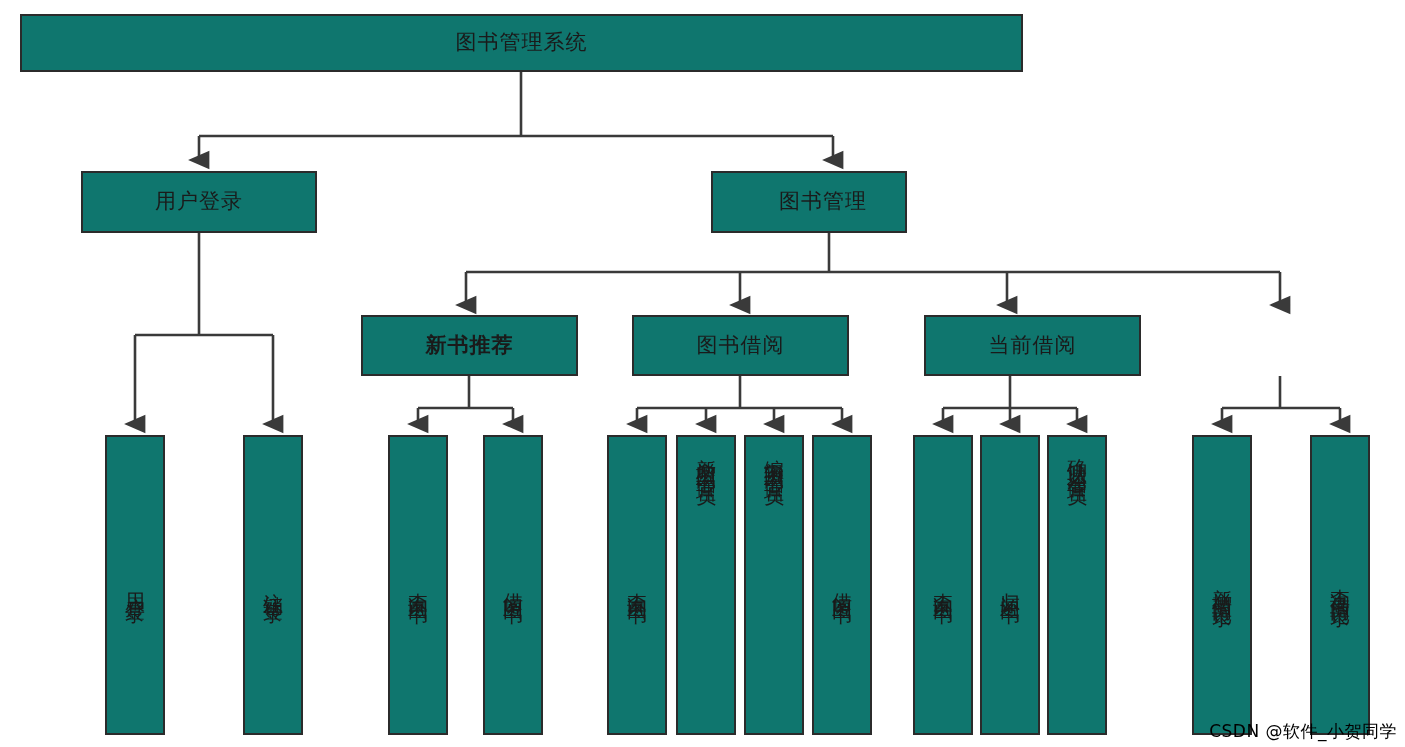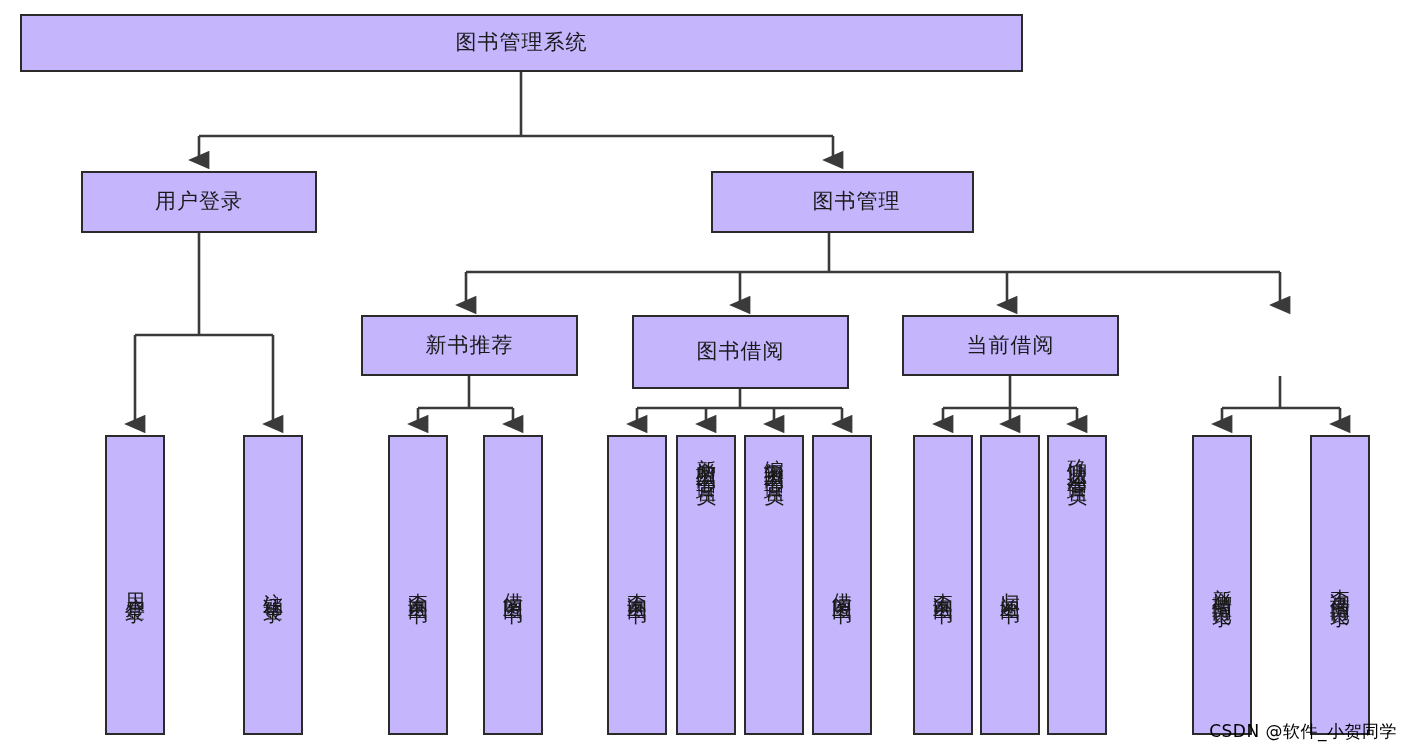--- a/index.html
+++ b/index.html
@@ -17,21 +17,21 @@
   #diagram-root {
     position: absolute;
     left: 0;
     top: 0;
     width: 1405px;
     height: 747px;
   }
   .node-box {
     position: absolute;
     box-sizing: border-box;
-    background: #c4b5fd;
+    background: #0f766e;
     border: 2.5px solid #2b2b2b;
     display: flex;
     align-items: center;
     justify-content: center;
     overflow: hidden;
   }
   .node-label-h {
     font-size: 21px;
     color: #1a1a1a;
     line-height: 1.1;
@@ -121,33 +121,33 @@
   </svg>
 
   <div class="node-box" style="left:20px; top:14px; width:1003px; height:58px;">
     <span class="node-label-h">图书管理系统</span>
   </div>
 
   <div class="node-box" style="left:81px; top:171px; width:236px; height:62px;">
     <span class="node-label-h">用户登录</span>
   </div>
 
-  <div class="node-box" style="left:711px; top:171px; width:263px; height:62px;padding-left:28px;">
+  <div class="node-box" style="left:711px; top:171px; width:196px; height:62px;padding-left:28px;">
     <span class="node-label-h">图书管理</span>
   </div>
 
-  <div class="node-box" style="left:361px; top:315px; width:217px; height:61px;">
+  <div class="node-box" style="left:361px; top:315px; width:217px; height:61px;font-weight:bold;">
     <span class="node-label-h">新书推荐</span>
   </div>
 
-  <div class="node-box" style="left:632px; top:315px; width:217px; height:74px;">
+  <div class="node-box" style="left:632px; top:315px; width:217px; height:61px;">
     <span class="node-label-h">图书借阅</span>
   </div>
 
-  <div class="node-box" style="left:902px; top:315px; width:217px; height:61px;text-align:right;">
+  <div class="node-box" style="left:924px; top:315px; width:217px; height:61px;text-align:right;">
     <span class="node-label-h">当前借阅</span>
   </div>
 
 
   <div class="node-box" style="left:105px; top:435px; width:60px; height:300px; align-items:center;">
     <span class="node-label-v">用户登录</span>
   </div>
 
   <div class="node-box" style="left:243px; top:435px; width:60px; height:300px; align-items:center;">
     <span class="node-label-v">注销登录</span>

